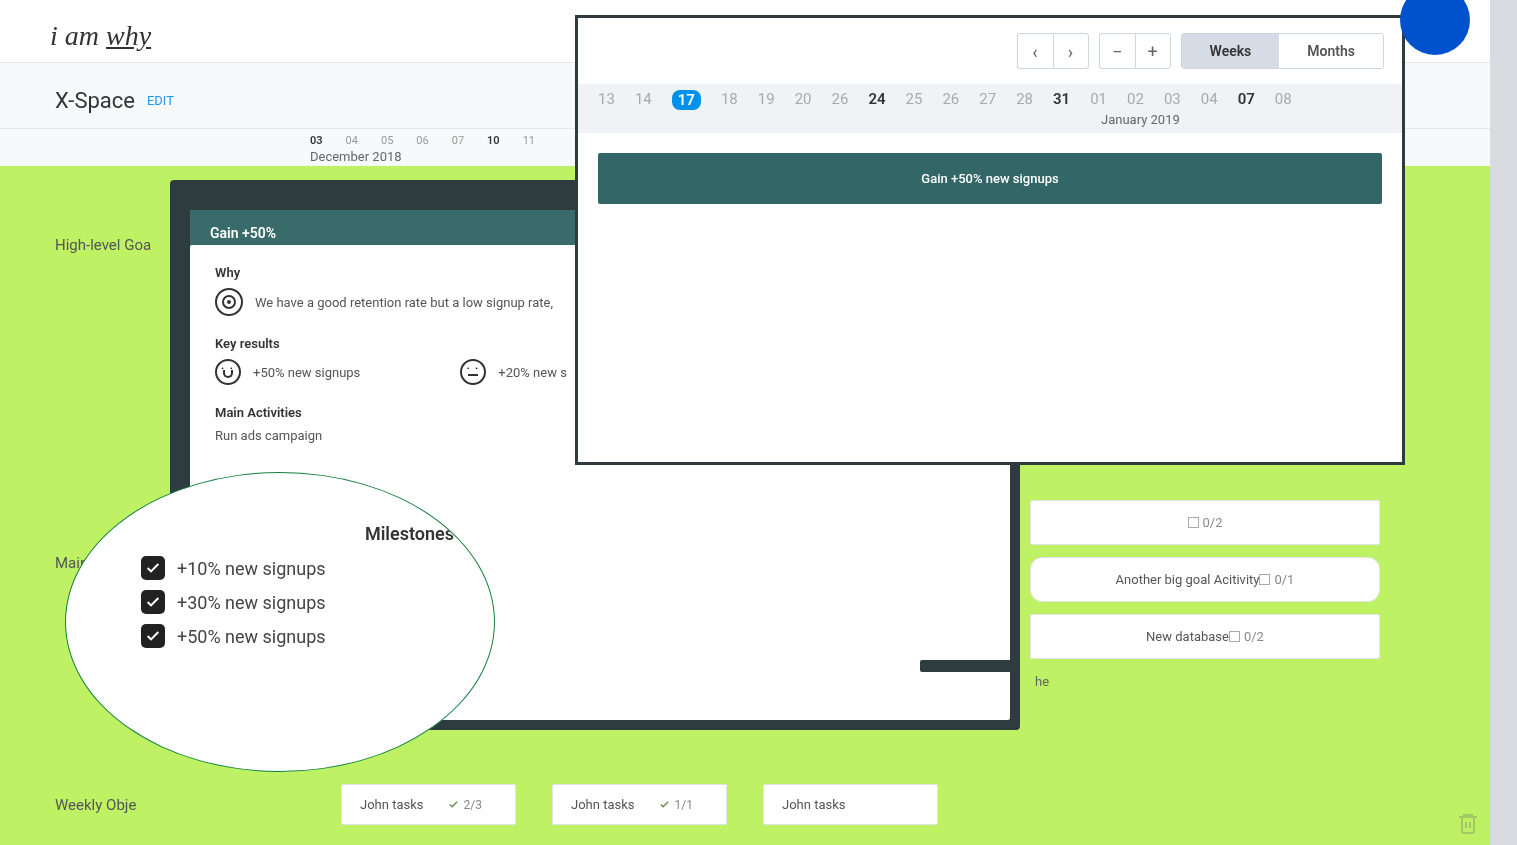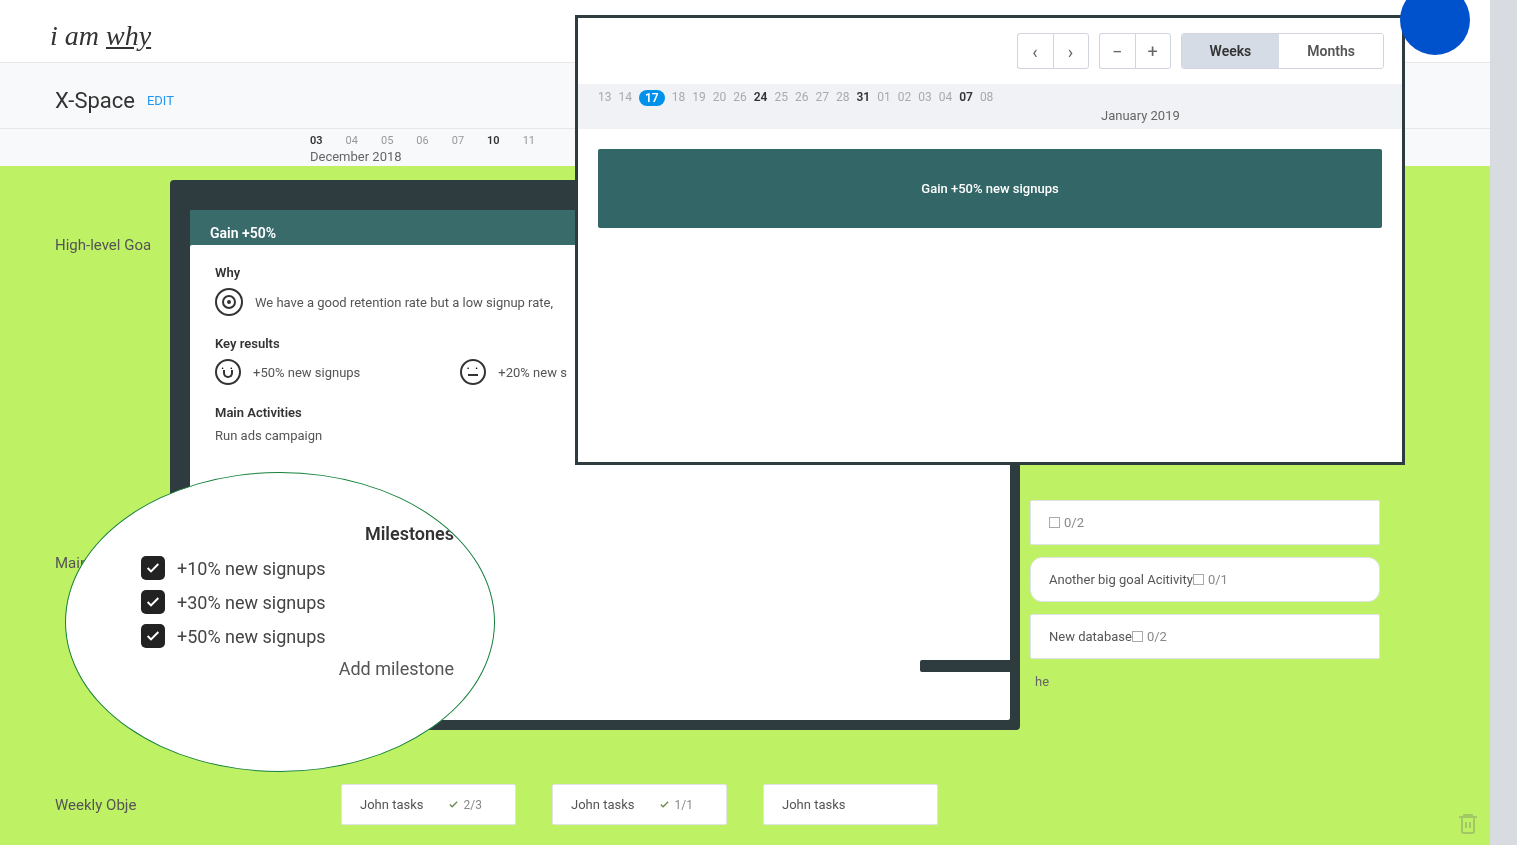--- a/index.html
+++ b/index.html
@@ -57,38 +57,38 @@
   .timeline-panel { position: absolute; top: 15px; left: 575px; width: 830px; height: 450px; background: #fff; border: 3px solid #2e3b3f; z-index: 55; }
   .tp-controls { display: flex; justify-content: flex-end; gap: 10px; padding: 15px 18px; }
   .ctrl-btn { border: 1px solid #d0d5dd; background: #fff; width: 36px; height: 36px; display:flex; align-items:center; justify-content:center; cursor:pointer; color:#666; font-size:18px; border-radius:3px; }
   .ctrl-group { display: flex; }
   .ctrl-group .ctrl-btn:first-child { border-radius: 3px 0 0 3px; border-right:none; }
   .ctrl-group .ctrl-btn:last-child { border-radius: 0 3px 3px 0; }
   .toggle-group { display: flex; border: 1px solid #d0d5dd; border-radius: 3px; overflow:hidden; }
   .toggle-btn { padding: 9px 28px; font-size: 14px; font-weight: 600; cursor: pointer; background:#fff; color:#555; }
   .toggle-btn.active { background: #d5dce5; color: #333; }
   .tp-dates { background: #f0f2f5; padding: 6px 10px 6px 20px; }
-  .tp-date-row { display: flex; gap: 7px; font-size: 12px; color: #aaa; }
+  .tp-date-row { display: flex; gap: 20px; font-size: 15px; color: #aaa; }
   .tp-date-row span.bold { color: #333; font-weight: 600; }
   .tp-date-row .today { background: #0091ea; color:#fff; padding: 1px 6px; border-radius: 8px; font-weight:600; }
   .tp-month { font-size: 13px; color: #666; padding-top: 2px; padding-left: 503px; }
   .tp-goals { padding: 20px 20px 0; }
-  .goal-bar { color: #fff; font-size: 13px; font-weight: 500; padding: 32px 0; text-align: center; border-radius: 2px; position: relative; }
+  .goal-bar { color: #fff; font-size: 13px; font-weight: 500; padding: 18px 0; text-align: center; border-radius: 2px; position: relative; }
   .goal-teal { background: #336666; }
   .goal-green { background: #6b8a4f; }
   .goal-gray { background: #8a91a6; margin-left: 430px; position: relative; }
   .goal-gray::after { content:""; position:absolute; right:-15px; top:0; bottom:0; width:15px; background:#8a91a6; clip-path: polygon(0 0, 100% 50%, 0 100%); }
   
   
   .zoom-bubble-right { position: absolute; top: 110px; left: 1220px; width: 230px; height: 230px; border: 5px solid #2e3b3f; border-radius: 50%; z-index: 70; background: #f0f2f5; overflow: hidden; }
   .zoom-right-bg { background: #336666; height: 140px; width: 200px; margin: 60px 0 0 0px; display:flex; align-items:center; justify-content:center; color:#fff; font-size: 26px; font-weight: 500; padding-right:20px; }
   
   
   .activity-cards { position: absolute; top: 500px; left: 1030px; width: 350px; z-index:40; }
-  .act-card { background: #fff; border: 1px solid #e0e3e8; border-radius: 2px; padding: 14px 18px; margin-bottom: 12px; display: flex; justify-content: flex-start; align-items: center; font-size: 13px; color: #555; }
+  .act-card { background: #fff; border: 1px solid #e0e3e8; border-radius: 2px; padding: 14px 18px; margin-bottom: 12px; display: flex; justify-content: center; align-items: center; font-size: 13px; color: #555; }
   .act-card .count { color: #888; display:flex; align-items:center; gap:4px; }
   .mini-check { width:11px; height:11px; border:1px solid #aaa; display:inline-block; }
   
   
   .weekly-row { position: absolute; bottom: 20px; left: 55px; right: 55px; display: flex; gap: 36px; align-items: center; }
   .weekly-label { font-size: 15px; color: #555; width: 250px; }
   .task-card { background: #fff; border: 1px solid #e0e3e8; border-radius: 2px; padding: 12px 18px; font-size: 13px; color: #555; display:flex; gap:25px; align-items:center; width: 175px; }
   .task-count { color: #888; display:flex; align-items:center; gap:4px; font-size: 12px; }
   .check-icon { width:11px; height:11px; display:inline-block; color:#6b8a4f; }
 
@@ -179,21 +179,20 @@
         <span>+30% new signups</span>
       </div>
       <div class="ms-item">
         <div class="checkbox">
             <svg viewBox="0 0 24 24">
               <polyline points="4,12 9,17 20,6"></polyline>
             </svg>
           </div>
         <span>+50% new signups</span>
       </div>
-      <div class="add-ms">Add milestone</div>
     </div>
   </div>
 
   <div class="timeline-panel">
     <div class="tp-controls">
       <div class="ctrl-group">
         <div class="ctrl-btn">‹</div>
         <div class="ctrl-btn">›</div>
       </div>
       <div class="ctrl-group">

